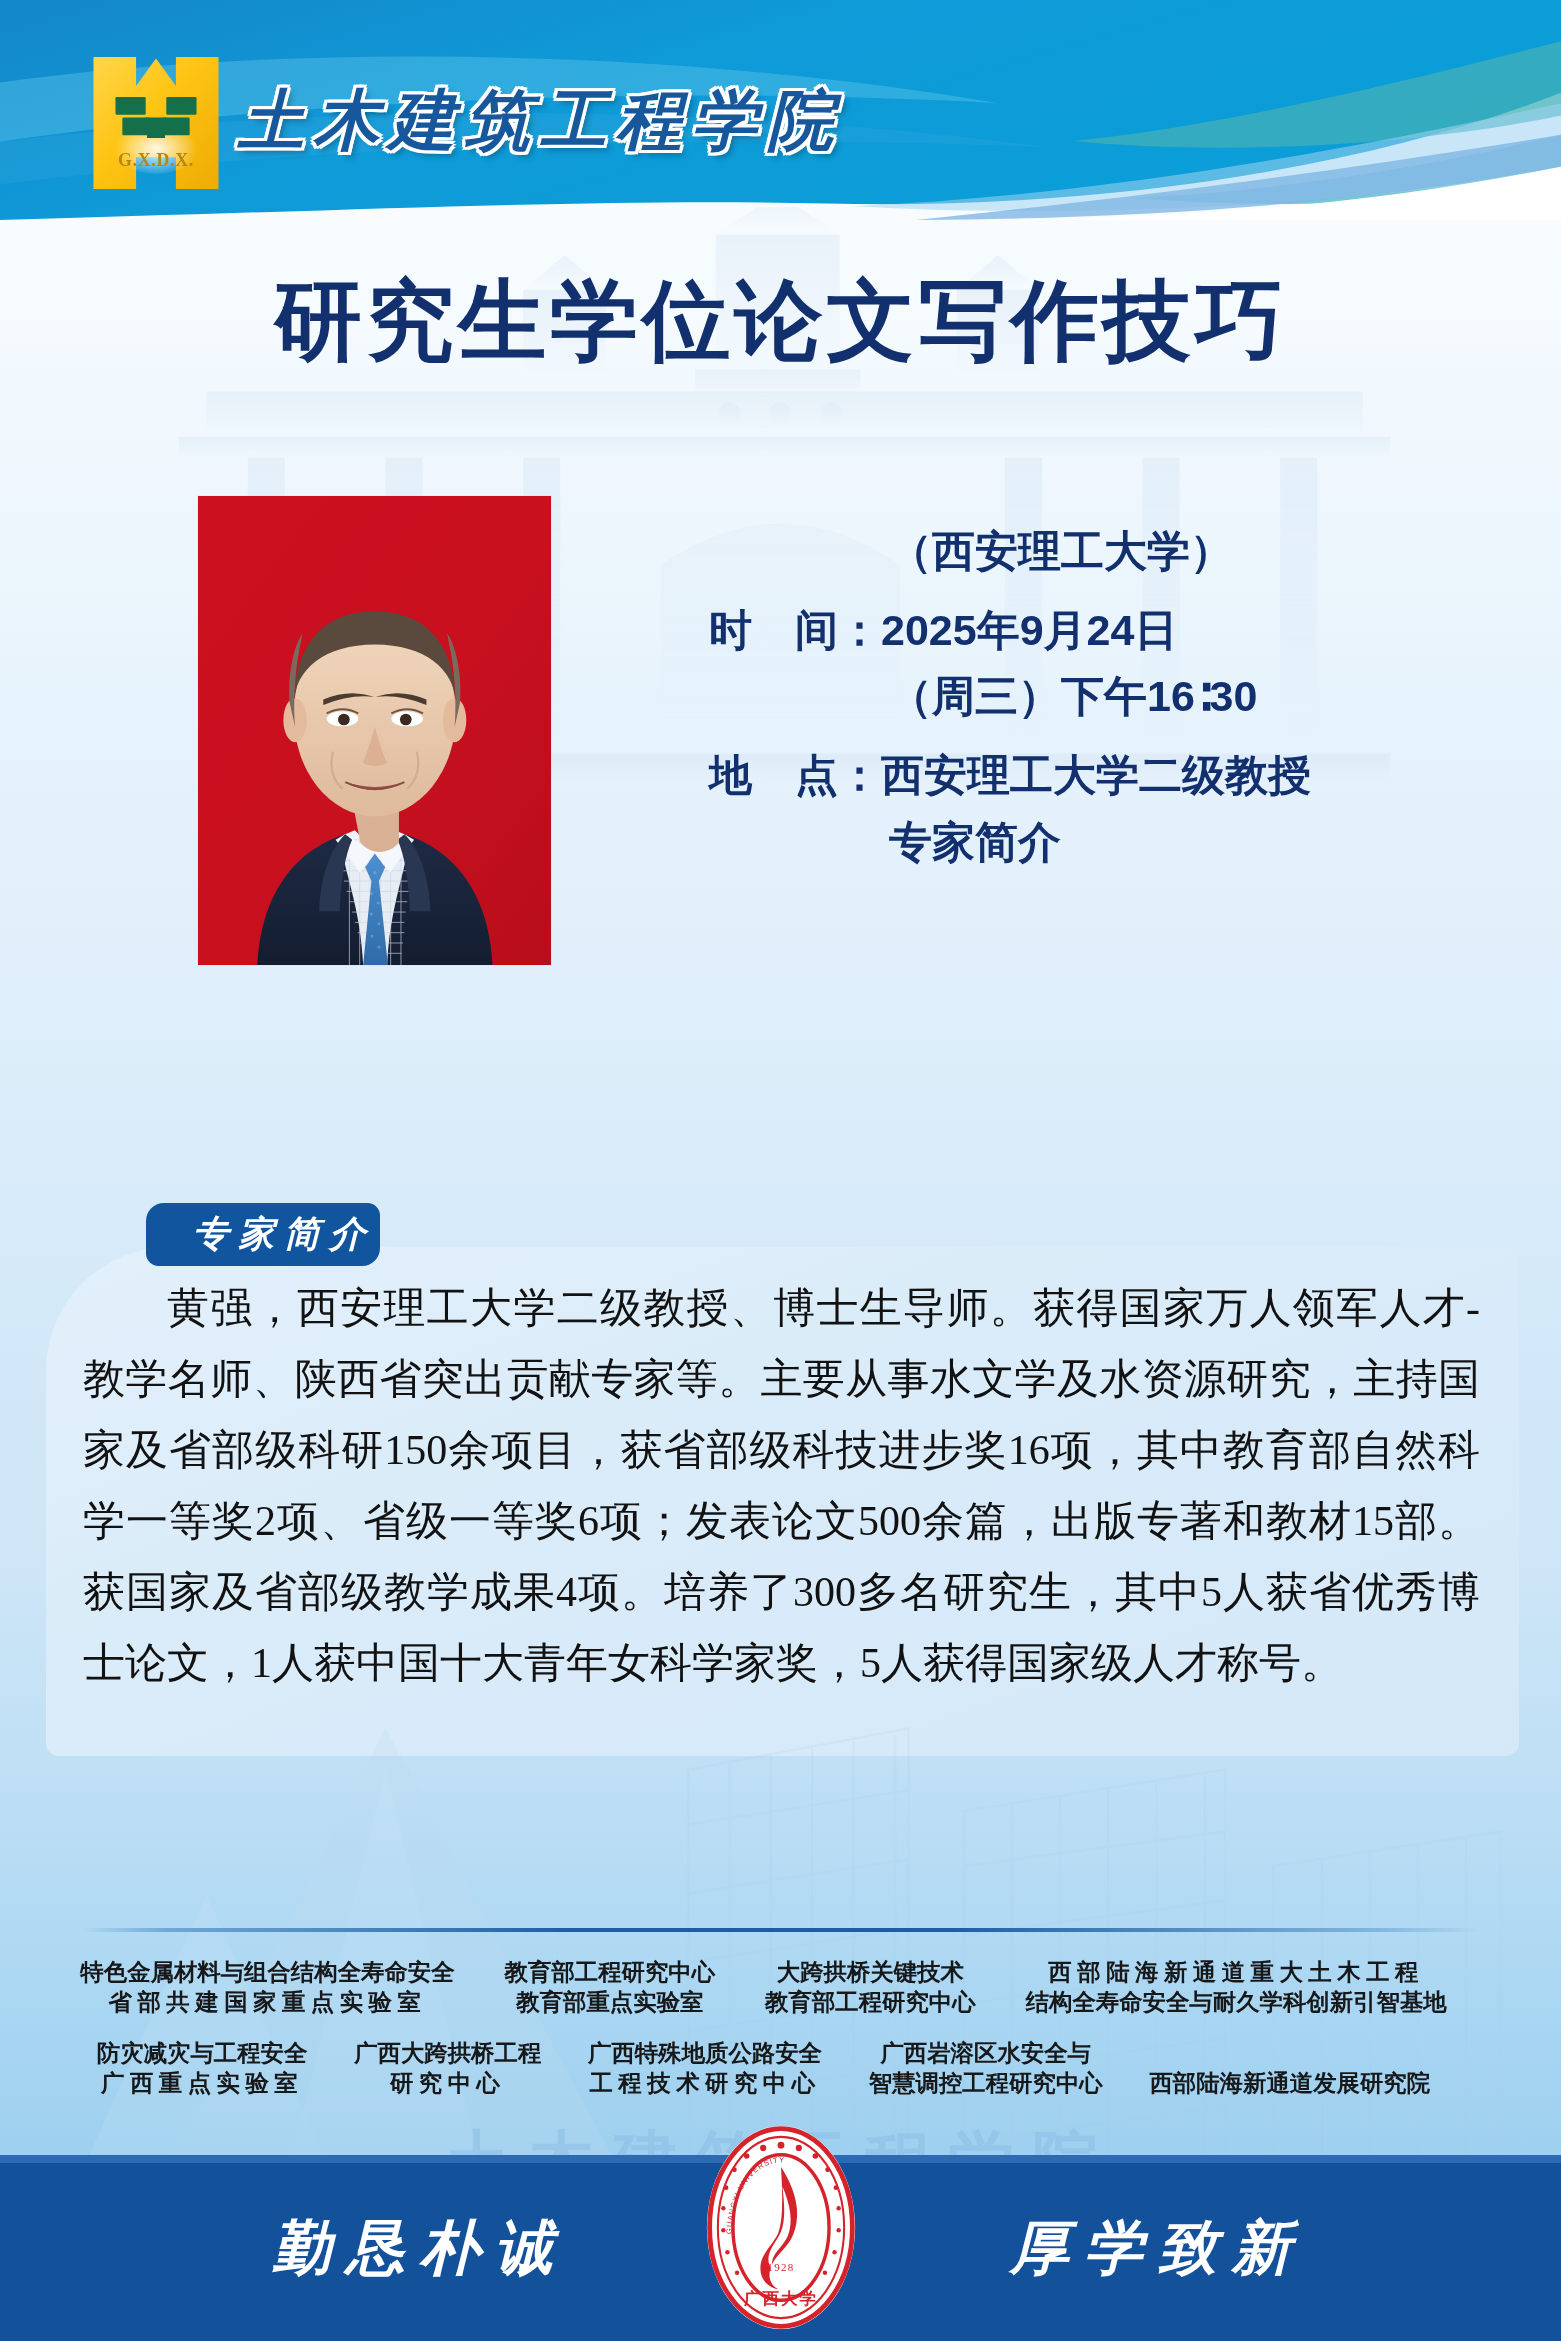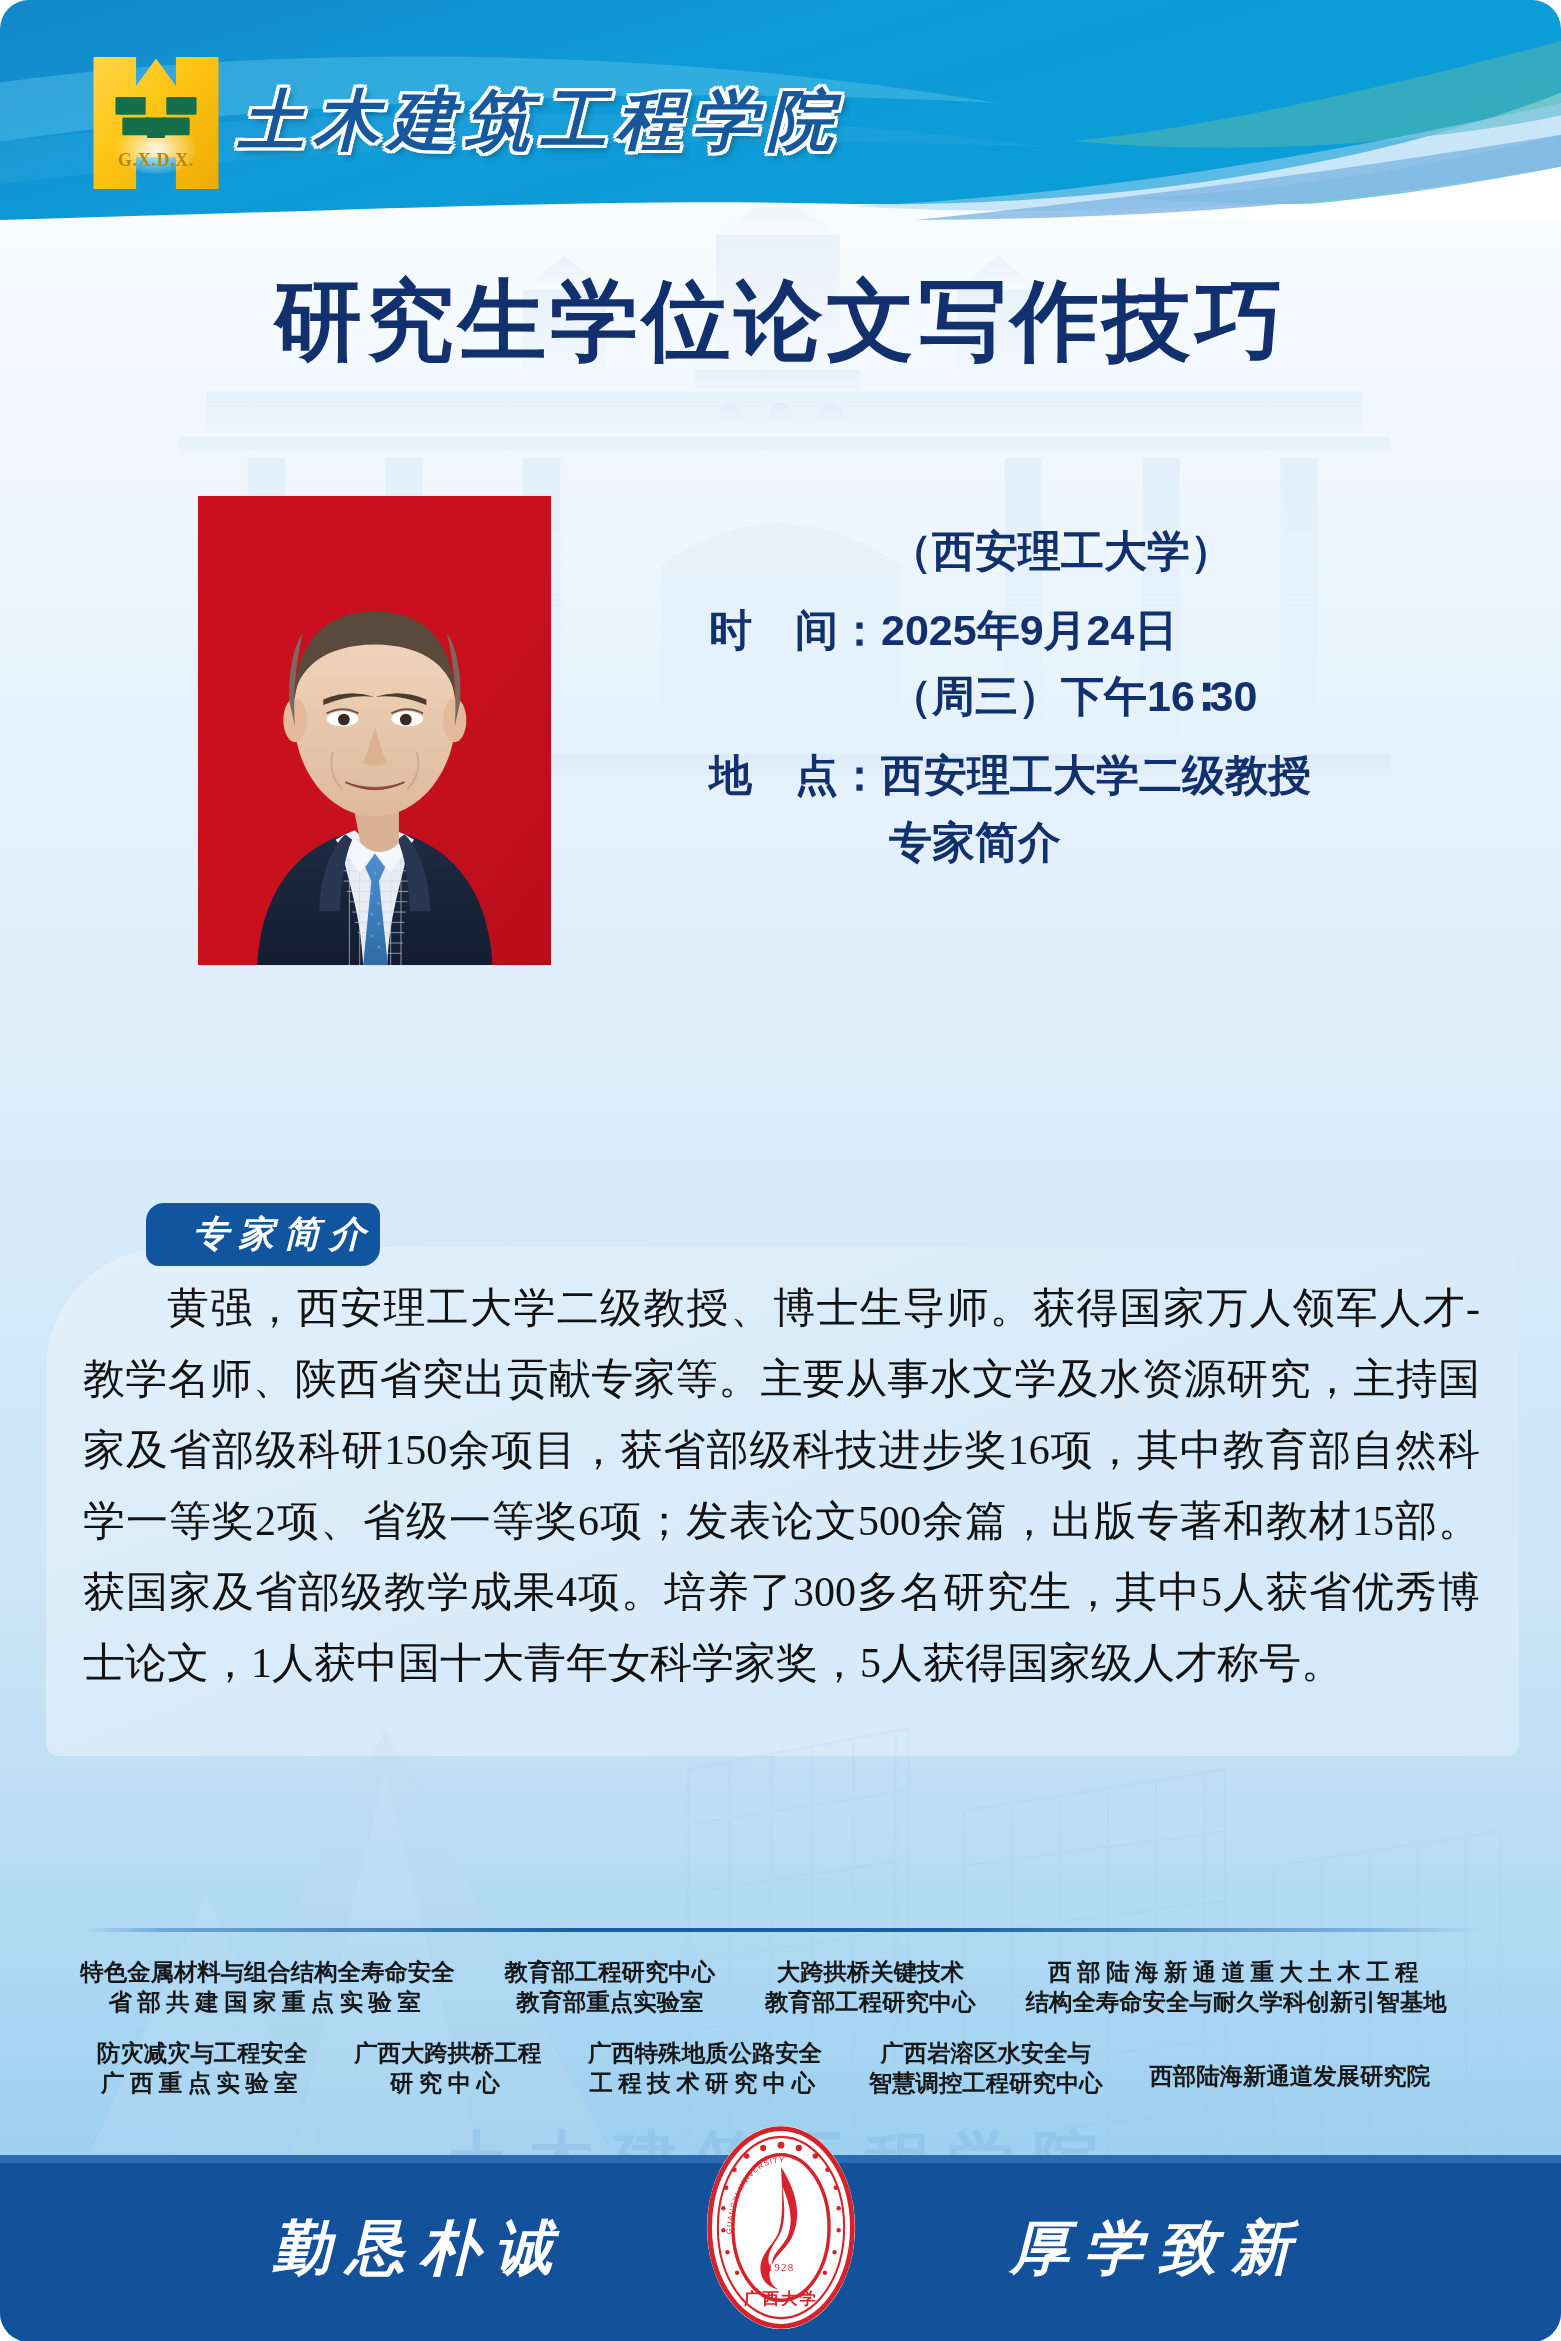--- a/index.html
+++ b/index.html
@@ -8,21 +8,20 @@
   body {
     font-family:"Liberation Sans", sans-serif;
     background:#ffffff;
     overflow:hidden;
   }
   .poster {
     position:relative;
     width:1561px; height:2342px;
     overflow:hidden;
     background:linear-gradient(180deg,#ffffff 0%, #f4fafe 14%, #e7f3fc 30%, #dcedfa 46%, #d2e8f8 58%, #cfe6f7 66%, #bedff5 76%, #a9d6f2 86%, #9ed0ef 92%, #97cbee 96%);
-    border-radius:29px;
   }
 
   
   .wm-building {
     position:absolute; left:0; top:207px; width:1561px; height:964px;
     opacity:0.55; pointer-events:none;
   }
   .wm-tower {
     position:absolute; left:0; top:1687px; width:1561px; height:482px;
     opacity:0.5; pointer-events:none;
@@ -139,21 +138,21 @@
   
   .labs {
     position:absolute; left:0; top:1907px; width:1561px; height:207px;
   }
   .labs-rule {
     position:absolute; left:83px; top:20.7px; width:1397px; height:4.1px;
     background:linear-gradient(90deg, rgba(255,255,255,0) 0%, #6fa8d6 6%, #1c5fa0 35%, #1c5fa0 62%, #7fb3db 92%, rgba(255,255,255,0) 100%);
   }
   .labs-row {
     position:absolute; left:0; width:1527px;
-    display:flex; justify-content:center; align-items:center;
+    display:flex; justify-content:center; align-items:flex-end;
   }
   .labs-row.r1 { top:50px; }
   .labs-row.r2 { top:131px; }
   .lab {
     font-family:"Liberation Serif", serif;
     font-weight:bold;
     font-size:23.4px;
     line-height:30px;
     color:#17181a;
     text-align:center;

